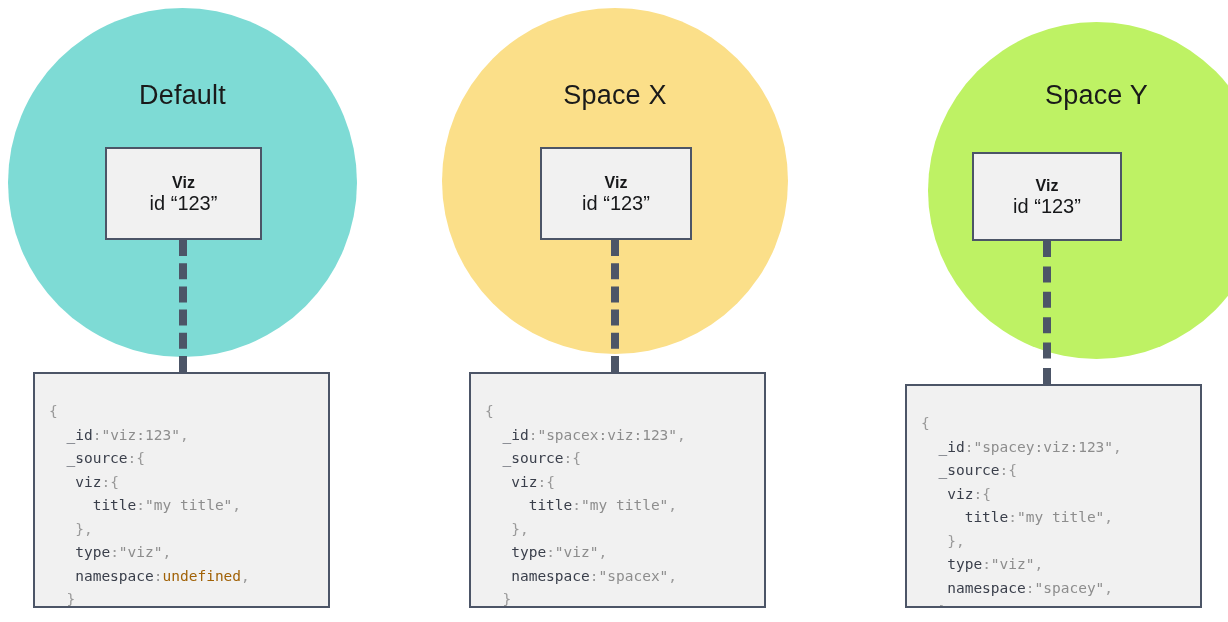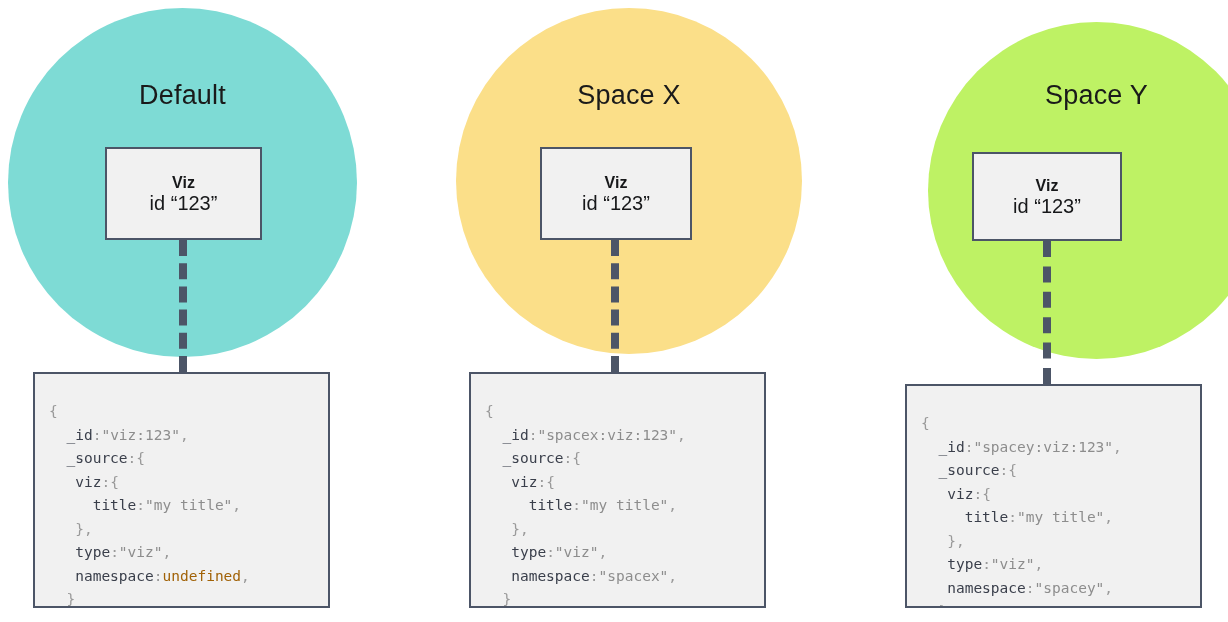--- a/index.html
+++ b/index.html
@@ -117,21 +117,21 @@
 <span class="code-line"><span class="tok-punc">  </span><span class="tok-key">_source</span><span class="tok-punc">:</span><span class="tok-brace">{</span></span>
 <span class="code-line"><span class="tok-punc">   </span><span class="tok-key">viz</span><span class="tok-punc">:</span><span class="tok-brace">{</span></span>
 <span class="code-line"><span class="tok-punc">     </span><span class="tok-key">title</span><span class="tok-punc">:</span><span class="tok-str">"my title"</span><span class="tok-punc">,</span></span>
 <span class="code-line"><span class="tok-punc">   </span><span class="tok-brace">}</span><span class="tok-punc">,</span></span>
 <span class="code-line"><span class="tok-punc">   </span><span class="tok-key">type</span><span class="tok-punc">:</span><span class="tok-str">"viz"</span><span class="tok-punc">,</span></span>
 <span class="code-line"><span class="tok-punc">   </span><span class="tok-key">namespace</span><span class="tok-punc">:</span><span class="tok-undef">undefined</span><span class="tok-punc">,</span></span>
 <span class="code-line"><span class="tok-punc">  </span><span class="tok-brace">}</span></span>
 </pre>
   </div>
 
-  <div class="bubble" style="left:456px; top:8px; width:346px; height:346px; background:#fbdf89;">
+  <div class="bubble" style="left:442px; top:8px; width:346px; height:346px; background:#fbdf89;">
     <div class="bubble-label" style="top:72px;">Space X</div>
   </div>
 
   <div class="viz-card" style="left:540px; top:147px; width:152px; height:93px;">
     <div class="viz-title">Viz</div>
     <div class="viz-sub">id “123”</div>
   </div>
 
   <div class="connector" style="left:611px; top:240px; height:132px;"></div>
 

